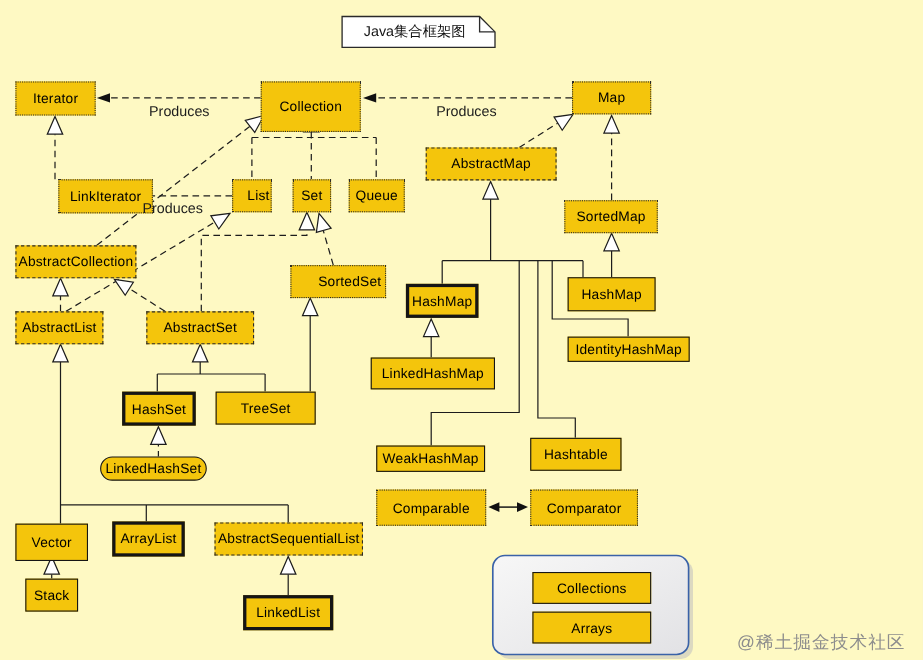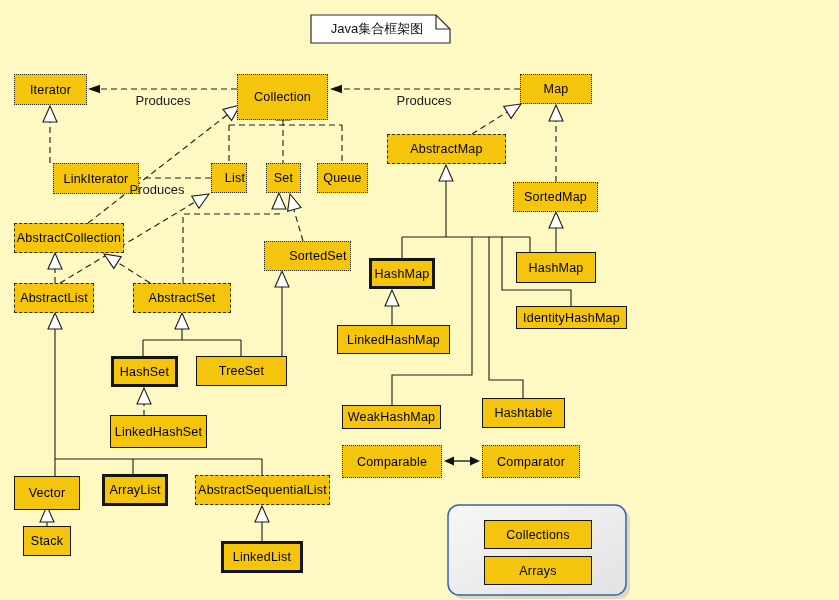--- a/index.html
+++ b/index.html
@@ -204,30 +204,31 @@
       <div class="node highlight" style="left: 369px; top: 258px; width: 66px; height: 31px;">HashMap</div>
       <div class="node class" style="left: 516px; top: 252px; width: 80px; height: 31px;">HashMap</div>
       <div class="node abstract" style="left: 14px; top: 283px; width: 80px; height: 30px;">AbstractList</div>
       <div class="node abstract" style="left: 133px; top: 283px; width: 98px; height: 30px;">AbstractSet</div>
       <div class="node class" style="left: 516px; top: 306px; width: 111px; height: 23px;">IdentityHashMap</div>
       <div class="node class" style="left: 337px; top: 325px; width: 113px; height: 29px;">LinkedHashMap</div>
       <div class="node highlight" style="left: 111px; top: 356px; width: 67px; height: 31px;">HashSet</div>
       <div class="node class" style="left: 196px; top: 356px; width: 91px; height: 30px;">TreeSet</div>
       <div class="node class" style="left: 482px; top: 398px; width: 83px; height: 30px;">Hashtable</div>
       <div class="node class" style="left: 342px; top: 405px; width: 99px; height: 24px;">WeakHashMap</div>
-      <div class="node class" style="left: 110px; top: 415px; width: 97px; height: 33px;">LinkedHashSet</div>
+      <div class="node class" style="left: 91px; top: 415px; width: 97px; height: 22px; border-radius: 11px;">LinkedHashSet</div>
       <div class="node interface" style="left: 342px; top: 445px; width: 100px; height: 33px;">Comparable</div>
       <div class="node interface" style="left: 482px; top: 445px; width: 98px; height: 33px;">Comparator</div>
       <div class="node class" style="left: 14px; top: 476px; width: 66px; height: 34px;">Vector</div>
       <div class="node highlight" style="left: 102px; top: 474px; width: 66px; height: 32px;">ArrayList</div>
       <div class="node abstract" style="left: 195px; top: 475px; width: 135px; height: 30px;">AbstractSequentialList</div>
       <div class="node class" style="left: 23px; top: 526px; width: 48px; height: 30px;">Stack</div>
       <div class="node highlight" style="left: 221px; top: 541px; width: 82px; height: 32px;">LinkedList</div>
       <div class="node class" style="left: 484px; top: 520px; width: 108px; height: 29px;">Collections</div>
       <div class="node class" style="left: 484px; top: 556px; width: 108px; height: 29px;">Arrays</div>
     </div>
   <div id="plabels">
       <div class="plabel" style="left: 133px; top: 93px; width: 60px;">Produces</div>
       <div class="plabel" style="left: 394px; top: 93px; width: 60px;">Produces</div>
       <div class="plabel" style="left: 127px; top: 182px; width: 60px;">Produces</div>
     </div>
 
+  <div class="watermark" style="left:670px;top:574px;">@稀土掘金技术社区</div>
 </div>
 
 </body></html>

